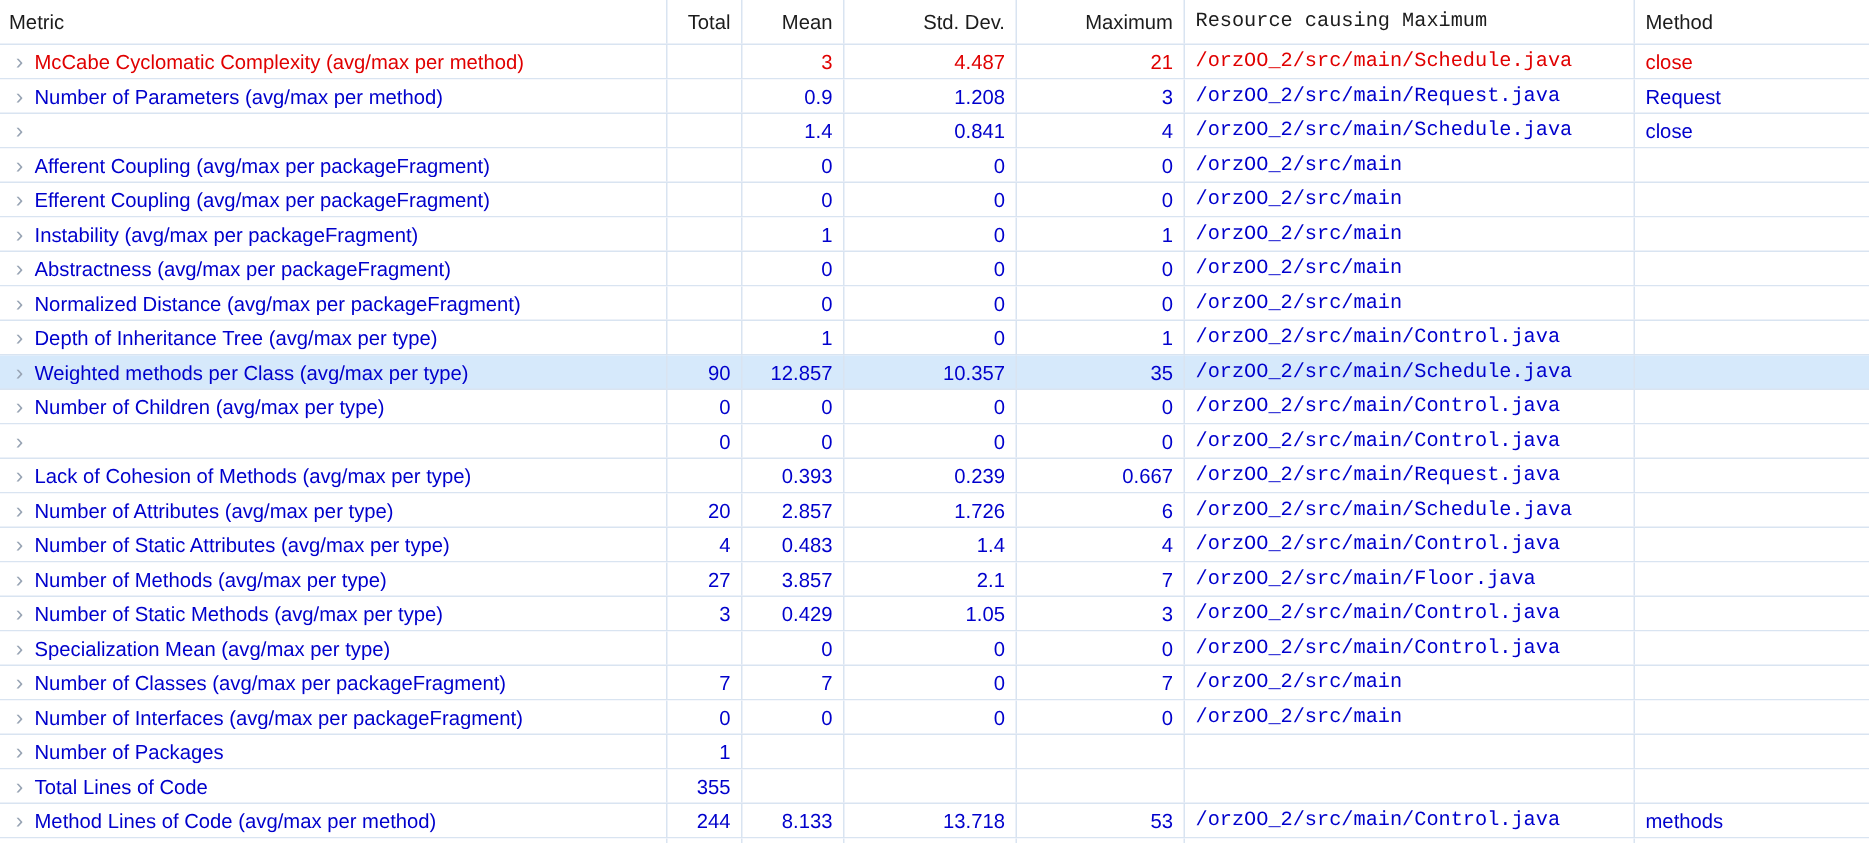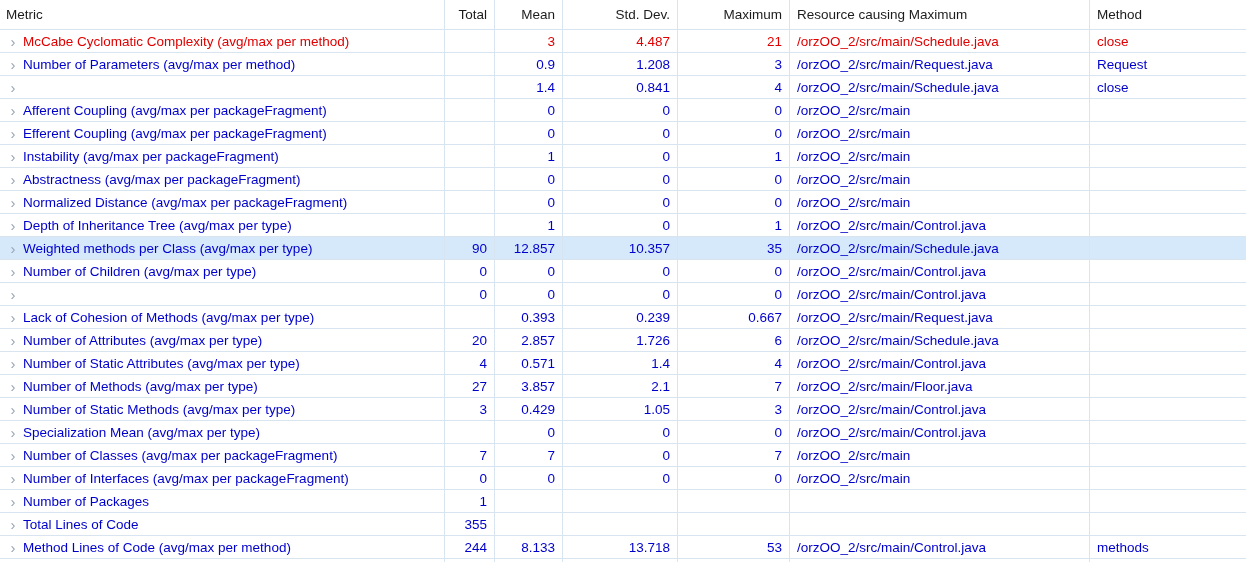--- a/index.html
+++ b/index.html
@@ -39,21 +39,21 @@
     font-size: 13.5px;
     border-right: 1px solid var(--grid-line, #d9e4f1);
     flex: 0 0 auto;
   }
   .num { justify-content: flex-end; }
   .col-metric   { width: 445px; padding-left: 6px; }
   .col-total    { width: 50px;  }
   .col-mean     { width: 68px;  }
   .col-stddev   { width: 115px; }
   .col-max      { width: 112px; text-align: center; }
-  .col-resource { width: 300px; }
+  .col-resource { width: 300px; font-family: Liberation Mono, monospace; }
   .col-method   { width: 156px; border-right: none; }
   .header-row .cell { color: var(--header-text, #1c1c1c); }
   .normal .cell { color: var(--normal-text, #0000cc); }
   .alert  .cell { color: var(--alert-text, #e00000); }
   .selected { background: var(--selected-bg, #d6e9fb); }
   .selected .cell { background: transparent; }
   .chevron {
     color: var(--chevron-color, #98a4b4);
     font-size: 15px;
     line-height: 1;
@@ -254,21 +254,21 @@
     <div class="cell col-max num">6</div>
     <div class="cell col-resource">/orzOO_2/src/main/Schedule.java</div>
     <div class="cell col-method"></div>
   </div>
       <div class="row normal">
     <div class="cell col-metric">
       <span class="chevron">›</span>
       <span class="metric-label">Number of Static Attributes (avg/max per type)</span>
     </div>
     <div class="cell col-total num">4</div>
-    <div class="cell col-mean num">0.571</div>
+    <div class="cell col-mean num">0.483</div>
     <div class="cell col-stddev num">1.4</div>
     <div class="cell col-max num">4</div>
     <div class="cell col-resource">/orzOO_2/src/main/Control.java</div>
     <div class="cell col-method"></div>
   </div>
       <div class="row normal">
     <div class="cell col-metric">
       <span class="chevron">›</span>
       <span class="metric-label">Number of Methods (avg/max per type)</span>
     </div>

